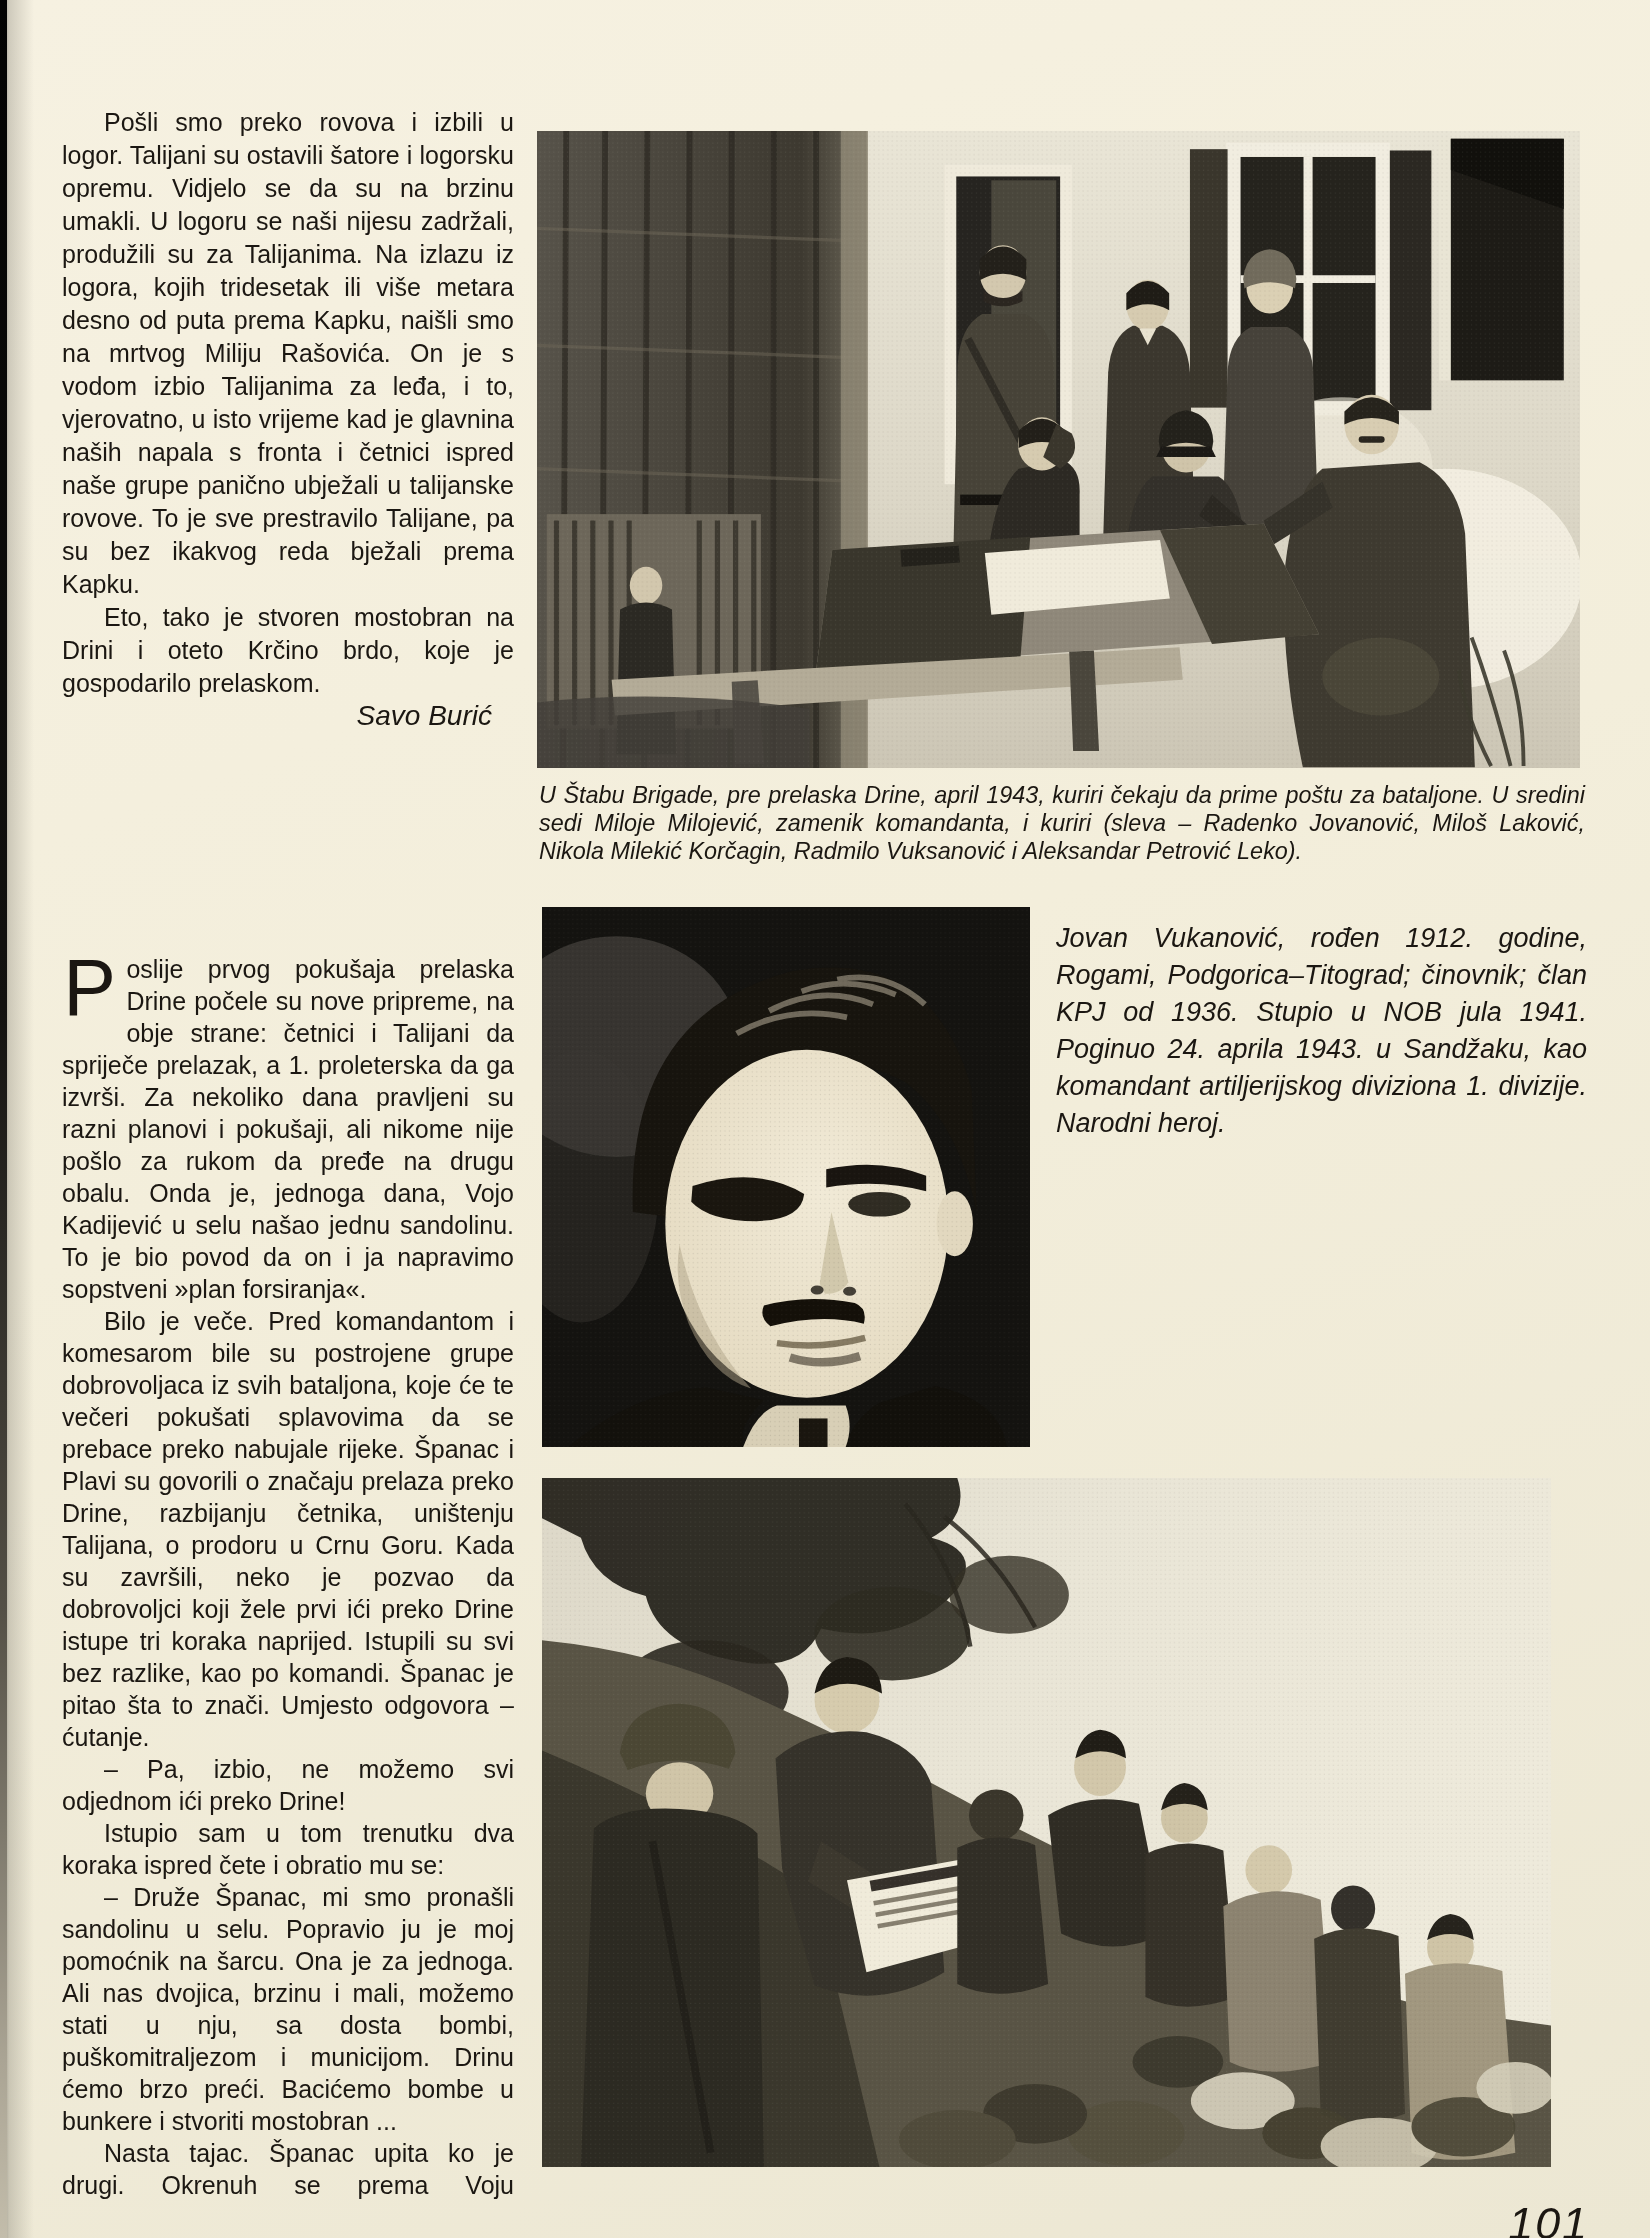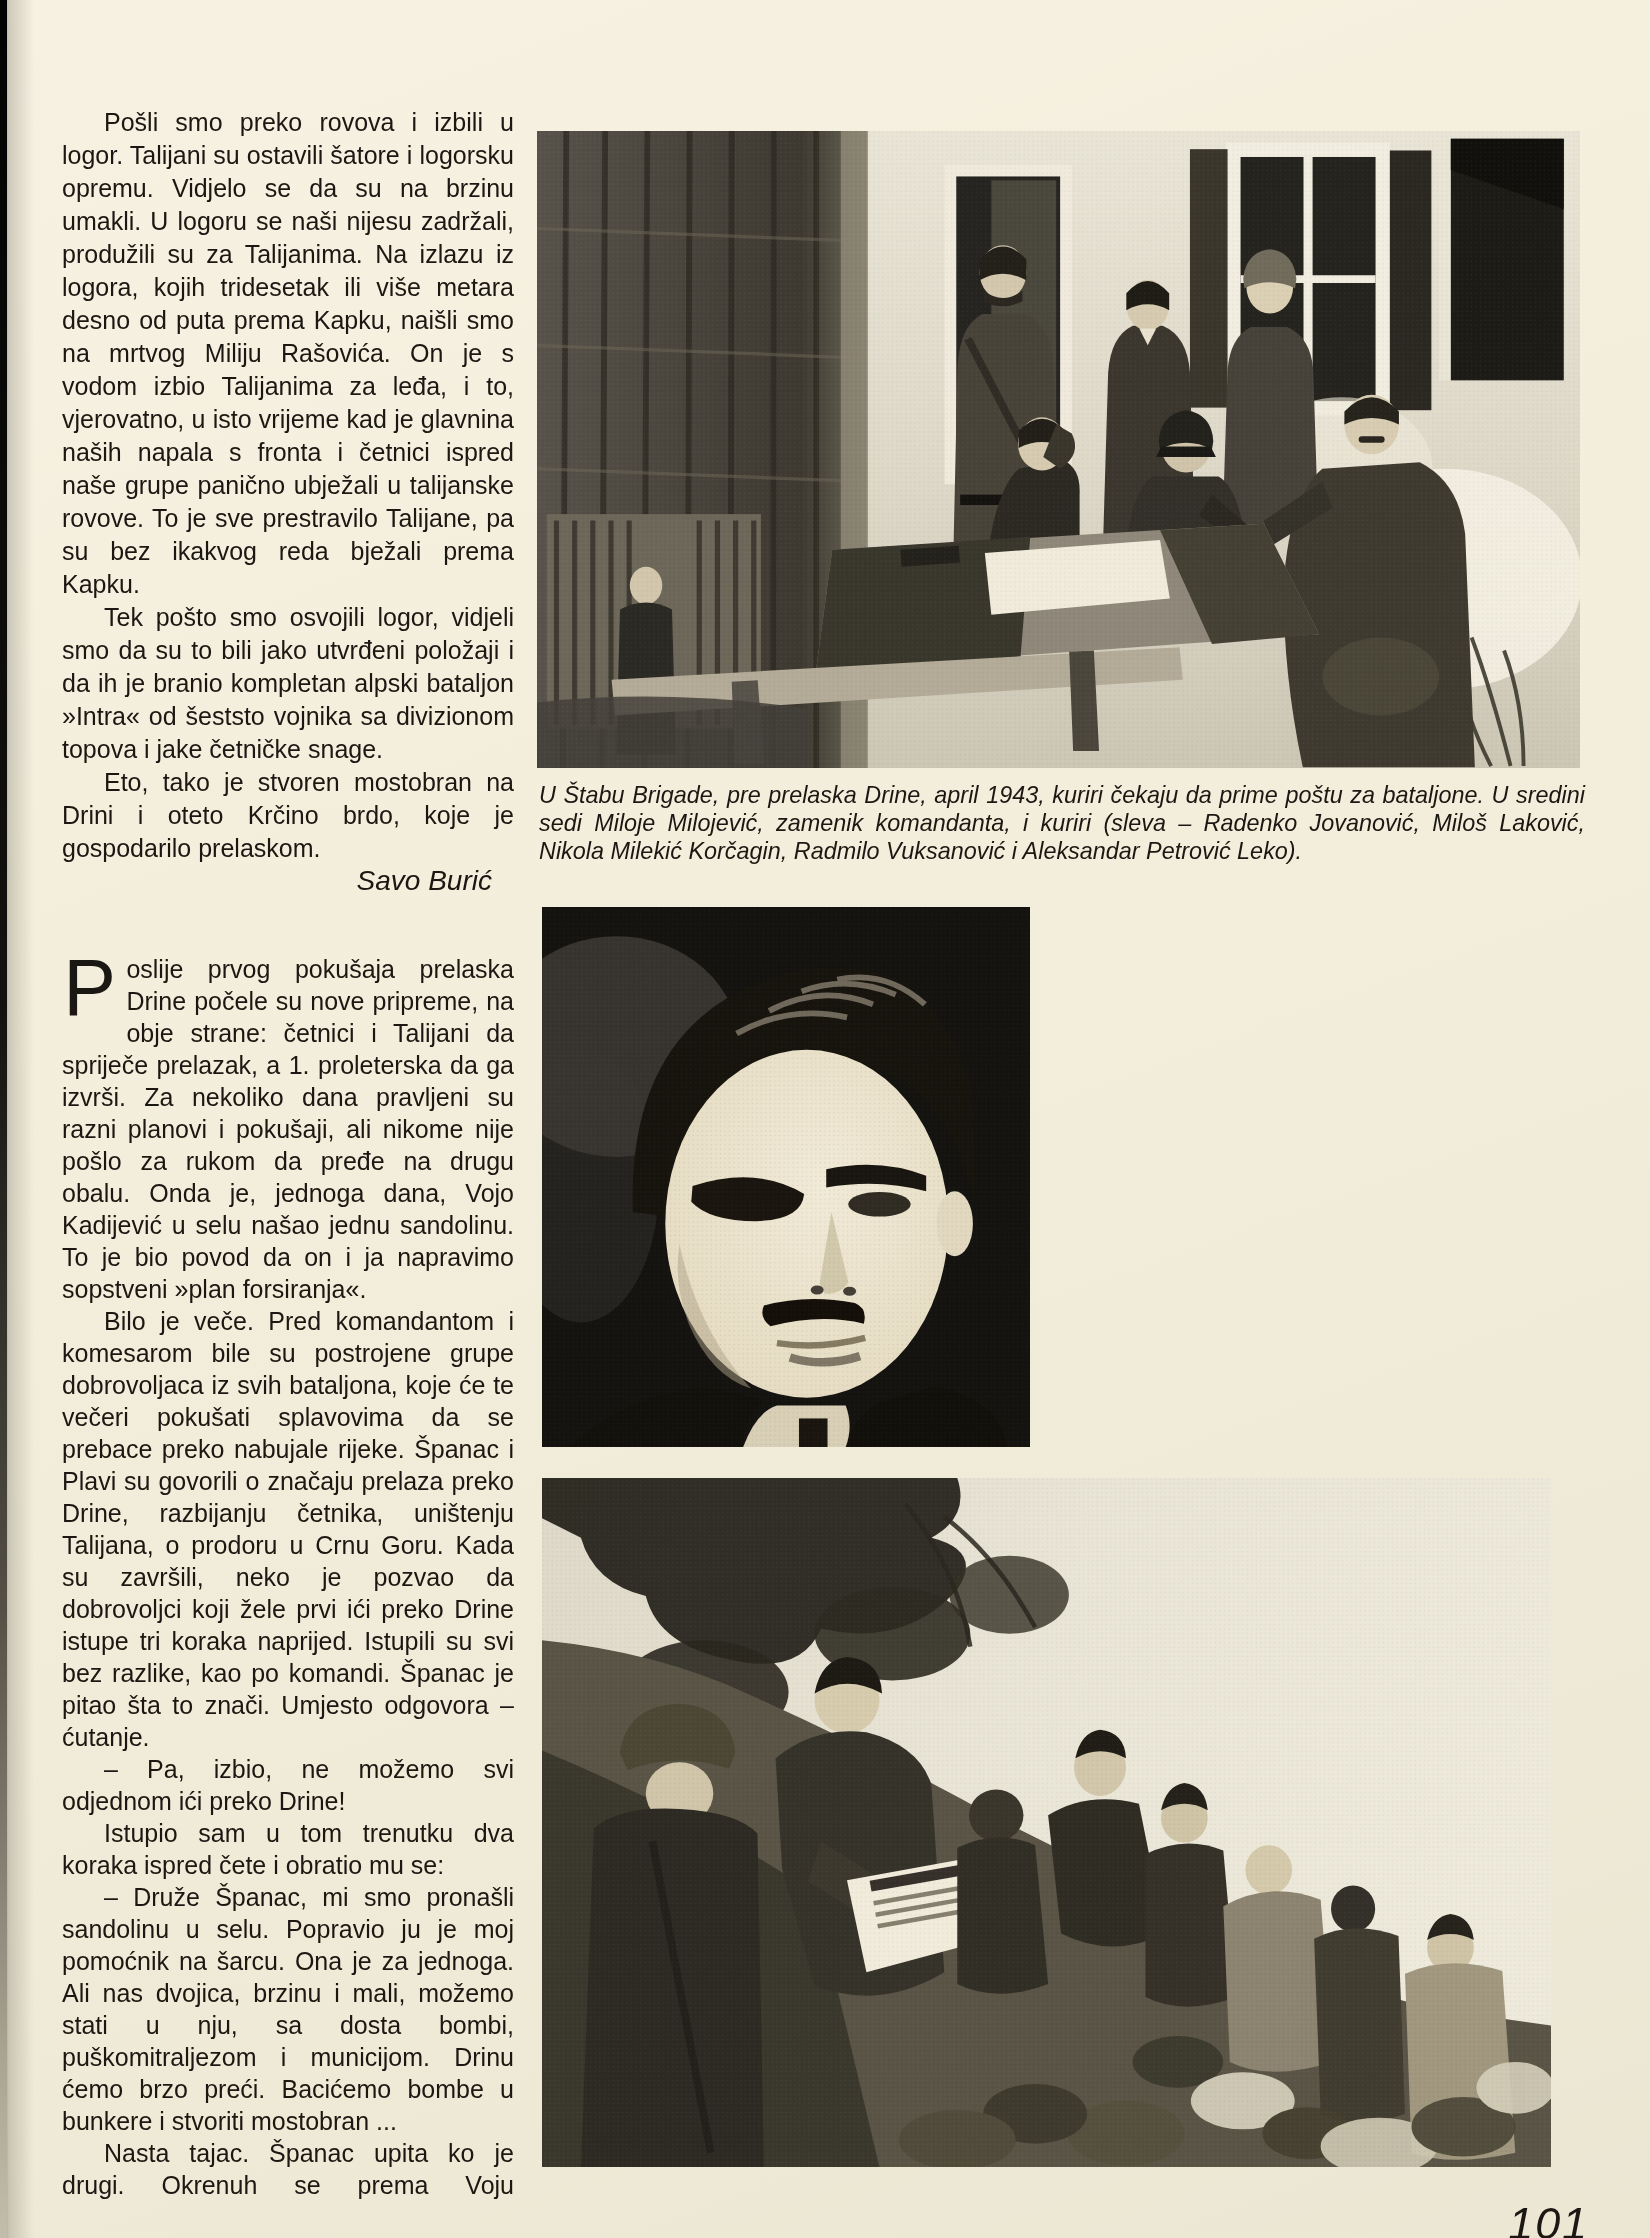--- a/index.html
+++ b/index.html
@@ -47,21 +47,20 @@
 </head>
 <body>
 
 <div class="page">
 
   <div class="spine-shadow"></div>
   <div class="spine-core"></div>
 
   <div class="col memoir">
     <p>Pošli smo preko rovova i izbili u logor. Talijani su ostavili šatore i logorsku opremu. Vidjelo se da su na brzinu umakli. U logoru se naši nijesu zadržali, produžili su za Talijanima. Na izlazu iz logora, kojih tridesetak ili više metara desno od puta prema Kapku, naišli smo na mrtvog Miliju Rašovića. On je s vodom izbio Talijanima za leđa, i to, vjerovatno, u isto vrijeme kad je glavnina naših napala s fronta i četnici ispred naše grupe panično ubježali u talijanske rovove. To je sve prestravilo Talijane, pa su bez ikakvog reda bježali prema Kapku.</p>
-    <p>Tek pošto smo osvojili logor, vidjeli smo da su to bili jako utvrđeni položaji i da ih je branio kompletan alpski bataljon »Intra« od šeststo vojnika sa divizionom topova i jake četničke snage.</p>
     <p>Eto, tako je stvoren mostobran na Drini i oteto Krčino brdo, koje je gospodarilo prelaskom.</p>
     <div class="signature">Savo Burić</div>
   </div>
 
   <div class="col colB story">
     <p class="lead"><span class="dropcap">P</span><span>oslije prvog pokušaja prelaska Drine počele su nove pripreme, na obje strane: četnici i Talijani da spriječe prelazak, a 1. proleterska da ga izvrši. Za nekoliko dana pravljeni su razni planovi i pokušaji, ali nikome nije pošlo za rukom da pređe na drugu obalu. Onda je, jednoga dana, Vojo Kadijević u selu našao jednu sandolinu. To je bio povod da on i ja napravimo sopstveni »plan forsiranja«.</span></p>
     <p>Bilo je veče. Pred komandantom i komesarom bile su postrojene grupe dobrovoljaca iz svih bataljona, koje će te večeri pokušati splavovima da se prebace preko nabujale rijeke. Španac i Plavi su govorili o značaju prelaza preko Drine, razbijanju četnika, uništenju Talijana, o prodoru u Crnu Goru. Kada su završili, neko je pozvao da dobrovoljci koji žele prvi ići preko Drine istupe tri koraka naprijed. Istupili su svi bez razlike, kao po komandi. Španac je pitao šta to znači. Umjesto odgovora – ćutanje.</p>
     <p>– Pa, izbio, ne možemo svi odjednom ići preko Drine!</p>
     <p>Istupio sam u tom trenutku dva koraka ispred čete i obratio mu se:</p>
     <p>– Druže Španac, mi smo pronašli sandolinu u selu. Popravio ju je moj pomoćnik na šarcu. Ona je za jednoga. Ali nas dvojica, brzinu i mali, možemo stati u nju, sa dosta bombi, puškomitraljezom i municijom. Drinu ćemo brzo preći. Bacićemo bombe u bunkere i stvoriti mostobran ...</p>
@@ -230,20 +229,21 @@
       <path d="M212 520 Q240 652 322 742 Q260 722 226 642 Q202 580 212 520 Z" fill="#b0a487" opacity="0.5"></path>
 
       <path d="M40 832 Q140 748 252 740 L342 760 Q300 800 310 832 Z" fill="#13110c"></path>
       <path d="M468 832 Q478 790 520 764 L606 738 Q706 760 716 832 Z" fill="#12100b"></path>
       <path d="M310 832 Q330 778 362 768 L468 768 Q480 800 468 832 Z" fill="#d8cfb6"></path>
       <rect x="396" y="788" width="44" height="44" fill="#1a160f"></rect>
       <rect width="752" height="832" fill="url(#p2grain)"></rect>
     </svg>
   </div>
 
+  <div class="caption cap-portrait">Jovan Vukanović, rođen 1912. godine, Rogami, Podgorica–Titograd; činovnik; član KPJ od 1936. Stupio u NOB jula 1941. Poginuo 24. aprila 1943. u Sandžaku, kao komandant artiljerijskog diviziona 1. divizije. Narodni heroj.</div>
 
 
   <div class="photo photo-bottom">
     <svg viewBox="0 0 1555 1062" width="1009" height="689" preserveAspectRatio="none" role="img">
       <defs>
         <linearGradient id="p3sky" x1="0" y1="0" x2="1" y2="0.4">
           <stop offset="0" stop-color="#ddd8c8"></stop>
             <stop offset="0.5" stop-color="#e9e5d6"></stop>
             <stop offset="1" stop-color="#eeeadb"></stop>
         </linearGradient>

